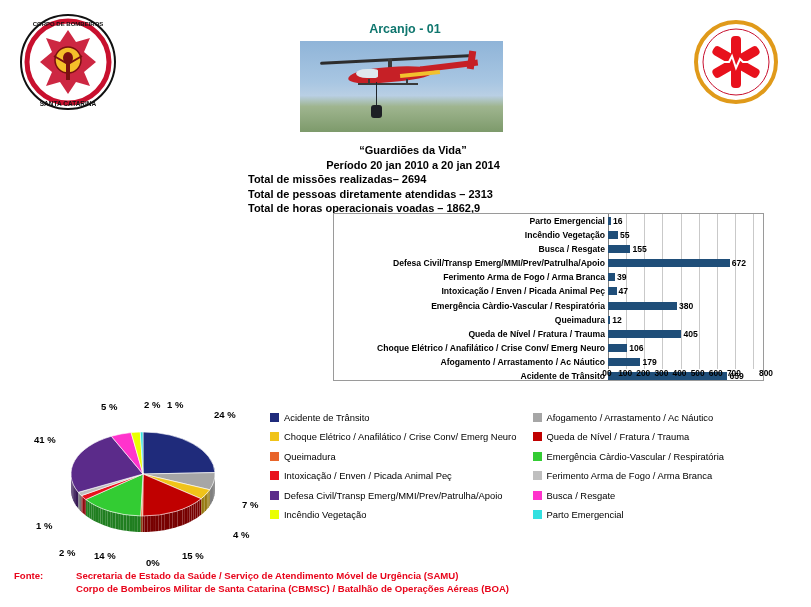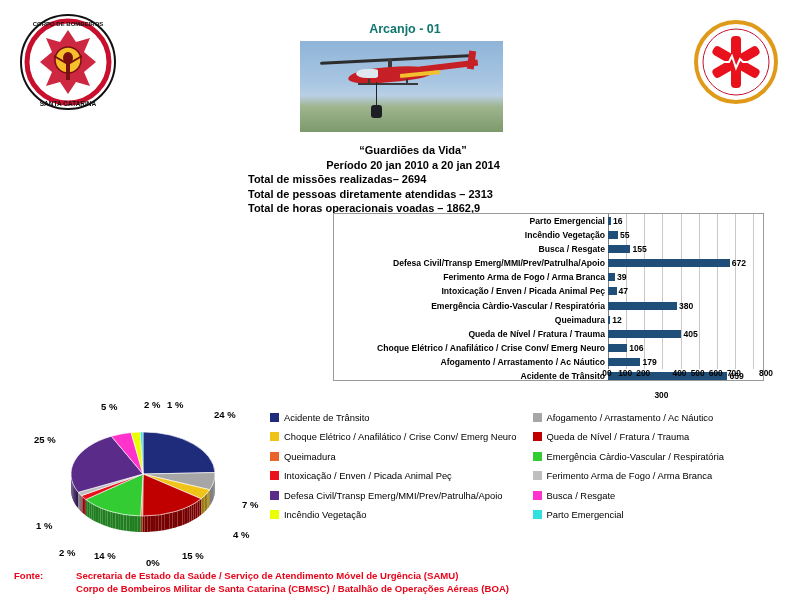--- a/index.html
+++ b/index.html
@@ -281,21 +281,21 @@
         <span class="cat" style="left: 0px; right: auto; width: 274px; text-align: right;">Acidente de Trânsito</span>
         <div class="bar" style="left: 274px; width: 119.444px; background: rgb(31, 78, 121);"></div>
         <span class="val" style="left: 393.444px;">659</span>
       </div>
     </div>
 </div>
 <div id="bar-axis">
     <span style="left: 274px;">00</span>
     <span style="left: 292.125px;">100</span>
     <span style="left: 310.25px; text-align: center;">200</span>
-    <span style="left: 328.375px; margin-top: 22px;">300</span>
+    <span style="left: 328.375px;">300</span>
     <span style="left: 346.5px;">400</span>
     <span style="left: 364.625px;">500</span>
     <span style="left: 382.75px;">600</span>
     <span style="left: 400.875px;">700</span>
     <span style="left: 433px;">800</span>
   </div>
 
 <div id="piewrap">
   <svg id="pie-svg" width="250" height="175" viewBox="0 0 250 175">
       <path d="M196.99862426969247,82.25963462990909 L196.92323427946576,83.93894689392225 L196.92323427946576,99.93894689392225 L196.99862426969247,98.25963462990909 Z" fill="rgb(103,103,103)"></path>
@@ -387,21 +387,21 @@
       <path d="M125,82 L124.66415166920335,123.9995430769653 A72,42 0 0 1 122.64947088262608,123.97761271983676 Z" fill="#e8642a" stroke="#ffffff" stroke-width="0.6"></path>
       <path d="M125,82 L122.64947088262608,123.97761271983676 A72,42 0 0 1 67.76375186458,107.48046406749292 Z" fill="#33cc33" stroke="#ffffff" stroke-width="0.6"></path>
       <path d="M125,82 L67.76375186458,107.48046406749292 A72,42 0 0 1 63.328684433551935,103.67496523431714 Z" fill="#e8111c" stroke="#ffffff" stroke-width="0.6"></path>
       <path d="M125,82 L63.328684433551935,103.67496523431714 A72,42 0 0 1 60.20850806865721,100.31761941945558 Z" fill="#bfbfbf" stroke="#ffffff" stroke-width="0.6"></path>
       <path d="M125,82 L60.20850806865721,100.31761941945558 A72,42 0 0 1 93.37189065399903,44.26927715700807 Z" fill="#5b2b8a" stroke="#ffffff" stroke-width="0.6"></path>
       <path d="M125,82 L93.37189065399903,44.26927715700807 A72,42 0 0 1 113.1317546466462,40.57452366838289 Z" fill="#ff33cc" stroke="#ffffff" stroke-width="0.6"></path>
       <path d="M125,82 L113.1317546466462,40.57452366838289 A72,42 0 0 1 122.31382714091437,40.02923973390783 Z" fill="#eaff00" stroke="#ffffff" stroke-width="0.6"></path>
       <path d="M125,82 L122.31382714091437,40.02923973390783 A72,42 0 0 1 124.99999999999993,40 Z" fill="#33e0e0" stroke="#ffffff" stroke-width="0.6"></path>
     </svg>
 <div class="pielabel" style="left: 196px; top: 17px;">24 %</div>
-    <div class="pielabel" style="left: 16px; top: 42px;">25 %</div>
+    <div class="pielabel" style="left: 16px; top: 42px;">41 %</div>
     <div class="pielabel" style="left: 83px; top: 9px;">5 %</div>
     <div class="pielabel" style="left: 126px; top: 7px;">2 %</div>
     <div class="pielabel" style="left: 149px; top: 7px;">1 %</div>
     <div class="pielabel" style="left: 18px; top: 128px;">1 %</div>
     <div class="pielabel" style="left: 41px; top: 155px;">2 %</div>
     <div class="pielabel" style="left: 76px; top: 158px;">14 %</div>
     <div class="pielabel" style="left: 128px; top: 165px;">0%</div>
     <div class="pielabel" style="left: 164px; top: 158px;">15 %</div>
     <div class="pielabel" style="left: 215px; top: 137px;">4 %</div>
     <div class="pielabel" style="left: 224px; top: 107px;">7 %</div>

